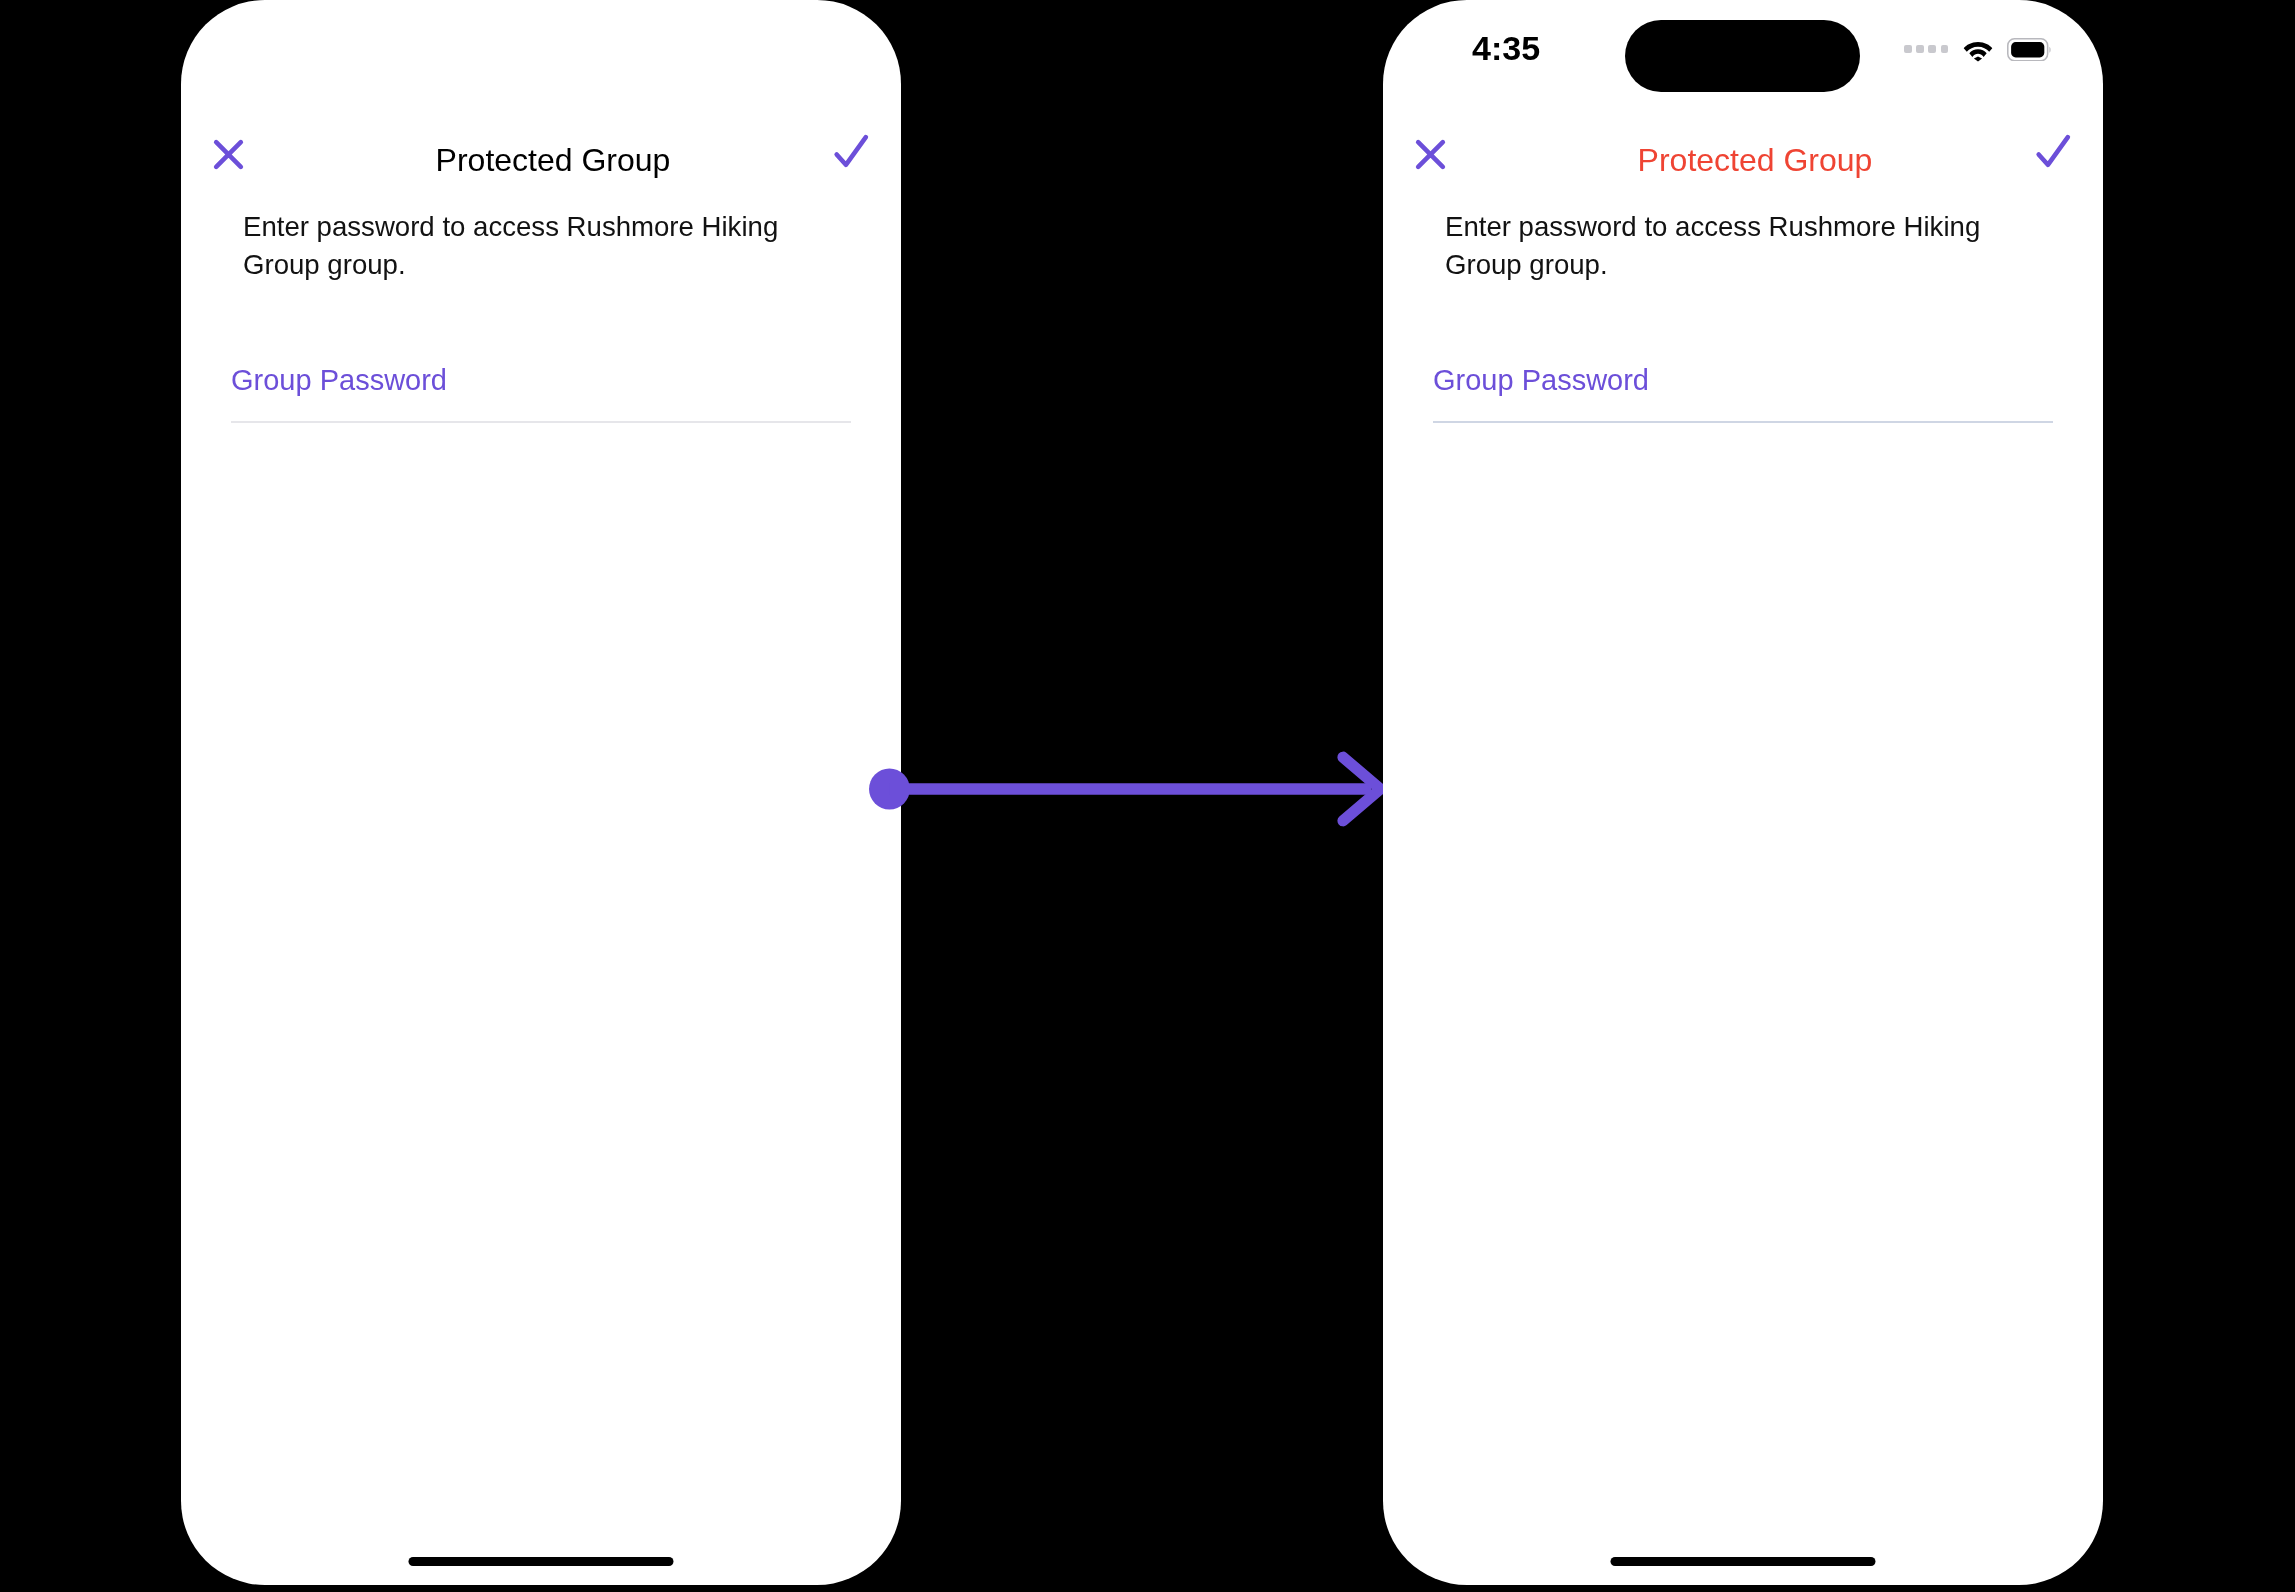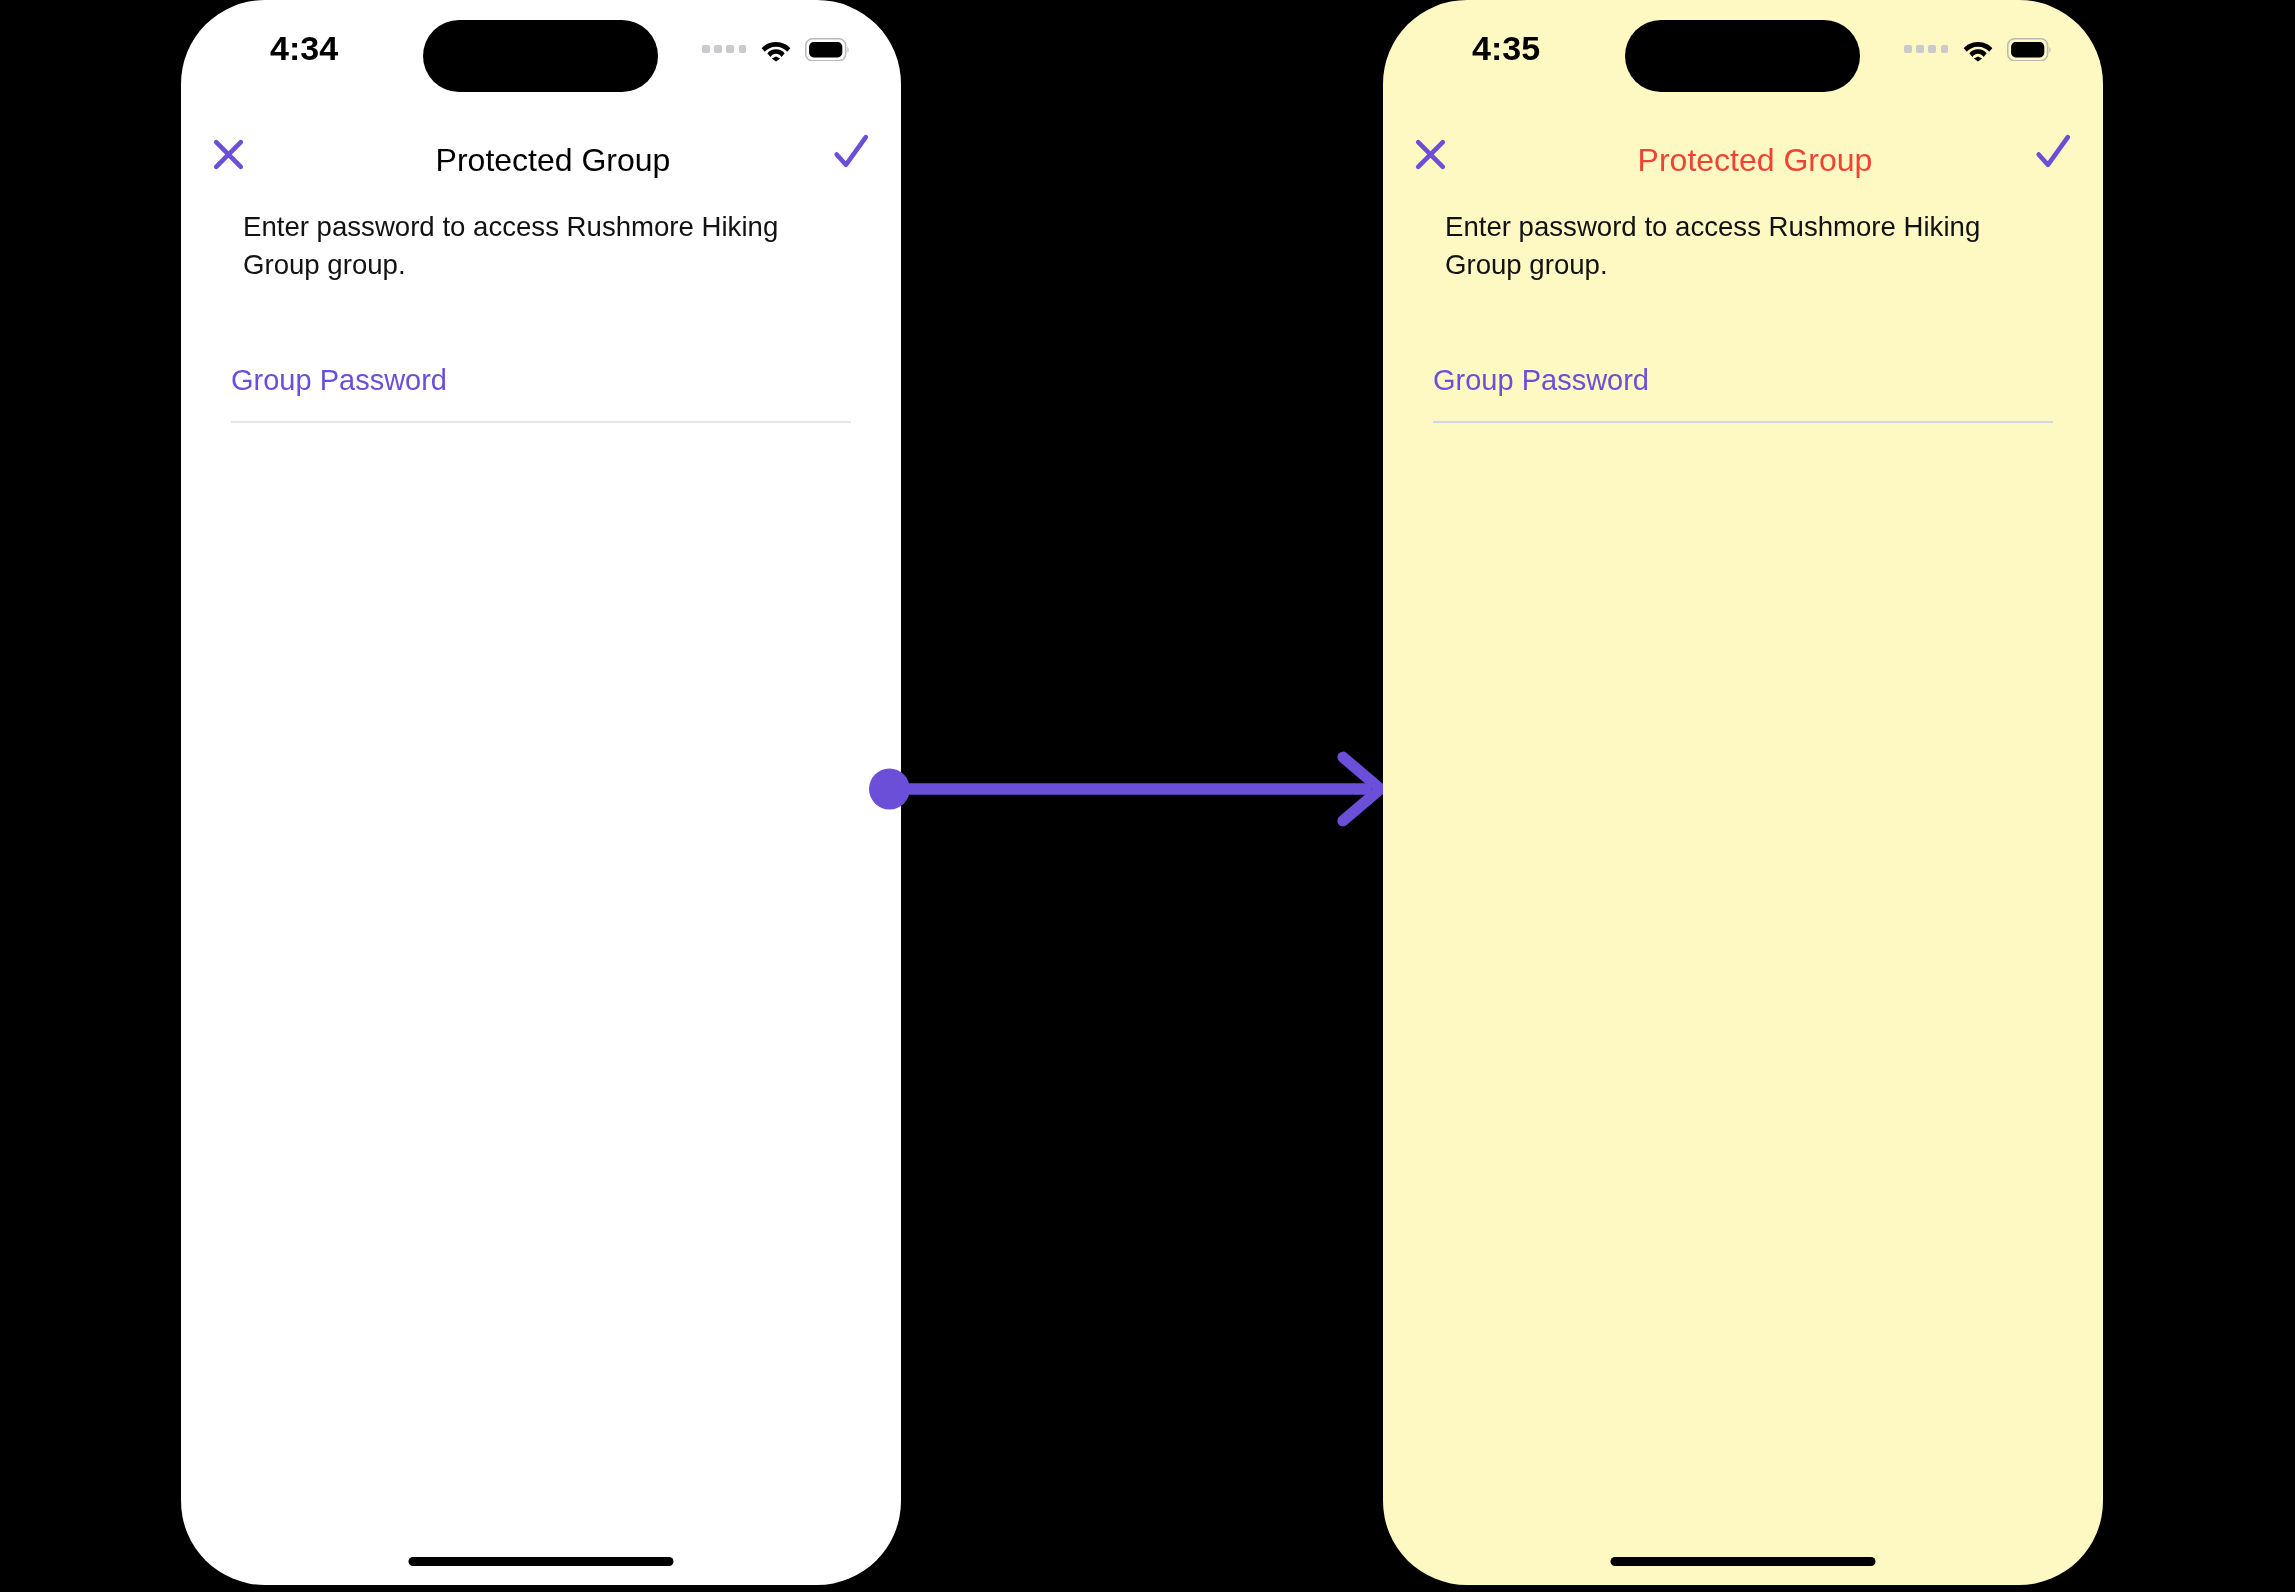--- a/index.html
+++ b/index.html
@@ -18,21 +18,21 @@
   
   .phone {
     position: absolute;
     top: 0;
     height: 1585px;
     width: 720px;
     border-radius: 84px;
     overflow: hidden;
   }
   .phone.left  { left: 181px;  background: #FFFFFF; }
-  .phone.right { left: 1383px; background: #fef9c3; }
+  .phone.right { left: 1383px; background: #ffffff; }
 
   
   .status-bar {
     position: absolute;
     top: 0; left: 0; right: 0;
     height: 110px;
   }
   .status-time {
     position: absolute;
     left: 89px;
@@ -163,46 +163,20 @@
     width: 521px;
     height: 128px;
   }
   .connector svg { width: 100%; height: 100%; display: block; }
 </style>
 </head>
 <body>
 
 <div class="phone left">
 
-  <div class="status-bar">
-    <div class="status-time">4:34</div>
-    <div class="dynamic-island"></div>
-    <div class="status-right">
-      <span class="signal-dots">
-          <i></i>
-          <i></i>
-          <i></i>
-          <i></i>
-        </span>
-      <span>
-        <svg class="wifi-icon" viewBox="0 0 62 48">
-          <path d="M31 10 C18 10 8 16 3 22 L9 29 C14 23 22 19 31 19 C40 19 48 23 53 29 L59 22 C54 16 44 10 31 10 Z" fill="#000"></path>
-          <path d="M31 24 C24 24 18 27 14 32 L20 39 C23 35 27 33 31 33 C35 33 39 35 42 39 L48 32 C44 27 38 24 31 24 Z" fill="#000"></path>
-          <path d="M31 38 L23 42 L31 48 L39 42 Z" fill="#000"></path>
-        </svg>
-      </span>
-      <span>
-        <svg class="battery-icon" viewBox="0 0 88 46">
-          <rect x="1.5" y="1.5" width="78" height="43" rx="13" ry="13" fill="none" stroke="#B8B8BD" stroke-width="3"></rect>
-          <rect x="8" y="8" width="65" height="30" rx="9" ry="9" fill="#000"></rect>
-          <path d="M83 17 C86 19 86 27 83 29 Z" fill="#B8B8BD"></path>
-        </svg>
-      </span>
-    </div>
-  </div>
 
   <div class="nav-bar">
     <div class="nav-close">
       <svg viewBox="0 0 76 76">
           <path d="M14 14 L62 62 M62 14 L14 62" stroke="#6C4FD9" stroke-width="9" stroke-linecap="round" fill="none"></path>
         </svg>
     </div>
     <div class="nav-title">Protected Group</div>
     <div class="nav-confirm">
       <svg viewBox="0 0 86 86">

